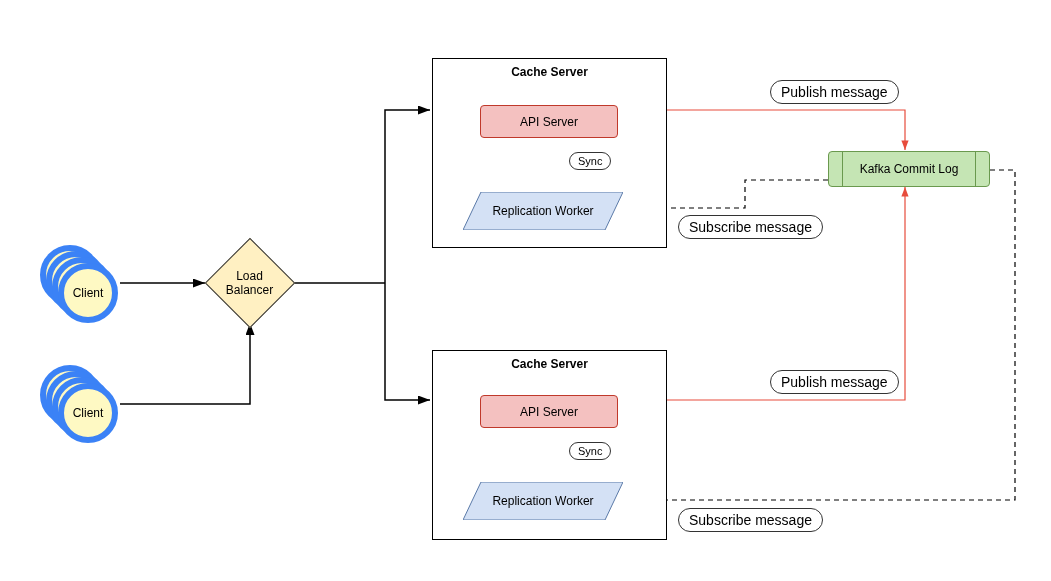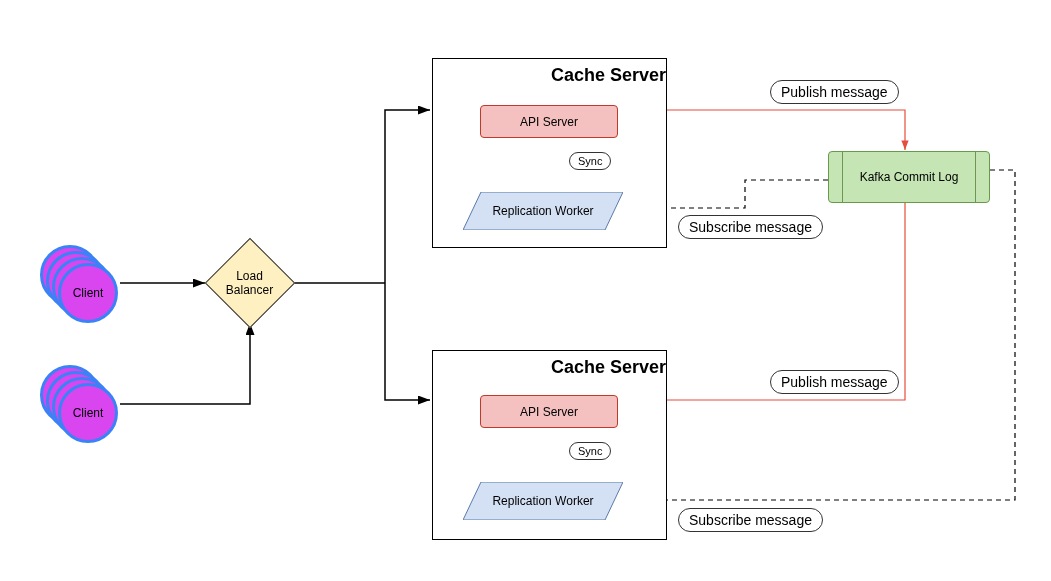--- a/index.html
+++ b/index.html
@@ -1,23 +1,23 @@
 <!DOCTYPE html>
 <html><head>
   <meta charset="utf-8">
   <style>
     * { box-sizing: border-box; }
     body { margin: 0; padding: 0; font-family: Arial, Helvetica, sans-serif; background: #fff; }
     .canvas { position: relative; width: 1051px; height: 581px; }
     .node { position: absolute; display: flex; align-items: center; justify-content: center; font-size: 12px; text-align: center; }
-    .client-circle { width: 60px; height: 60px; border-radius: 50%; background: #d946ef; border: 3px solid #3b82f6; position: absolute; }
+    .client-circle { width: 60px; height: 60px; border-radius: 50%; background: #fef9c3; border: 6px solid #3b82f6; position: absolute; }
     .diamond { background: #fff0c2; border: 1px solid #333; transform: rotate(45deg); }
     .diamond-label { transform: rotate(-45deg); font-size: 12px; }
     .cache-box { border: 1.5px solid #000; background: #fff; position: absolute; }
-    .cache-title { position: absolute; top: 6px; left: 0; right: 0; text-align: right; font-weight: bold; font-size: 18px; }
+    .cache-title { position: absolute; top: 6px; left: 0; right: 0; text-align: center; font-weight: bold; font-size: 12px; }
     .api-server { background: #f4c1c0; border: 1px solid #c0392b; border-radius: 4px; margin-top: 8px; }
     .sync-pill { border: 1px solid #333; border-radius: 10px; padding: 2px 8px; background: #fff; font-size: 11px; margin-left: 8px; }
     .kafka { background: #c5e5b4; border: 1px solid #6a994e; position: absolute; border-radius: 4px; }
     .kafka-inner { position: absolute; top:0; bottom:0; width: 14px; border-right: 1px solid #6a994e; }
     .kafka-inner.right { right:0; border-left: 1px solid #6a994e; border-right:none; }
     .pill-label { position: absolute; border: 1px solid #333; border-radius: 12px; padding: 3px 10px; background:#fff; font-size: 14px; white-space: nowrap; }
     svg.arrows { position: absolute; left:0; top:0; width: 1051px; height: 581px; pointer-events:none; }
   </style>
 </head>
 <body>
@@ -95,21 +95,21 @@
   <div class="node api-server" style="left:47px; top:36px; width:138px; height:33px;">
         <span>API Server</span>
       </div>
   <div class="node sync-pill" style="position:absolute; left:128px; top:91px;">Sync</div>
   <svg style="position:absolute; left:30px; top:131px; width:160px; height:38px;">
     <polygon points="18,0 160,0 142,38 0,38" fill="#d4e1f5" stroke="#5b7aa8" stroke-width="1"></polygon>
     <text x="80" y="23" text-anchor="middle" font-size="12" font-family="Arial">Replication Worker</text>
   </svg>
 </div>
 
-<div class="kafka node" style="left:828px; top:151px; width:162px; height:52px;">
+<div class="kafka node" style="left:828px; top:151px; width:162px; height:36px;">
   <div class="kafka-inner" style="left:0"></div>
   <div class="kafka-inner right"></div>
   <span>Kafka Commit Log</span>
 </div>
 
 <div class="pill-label" style="left:770px; top:80px;">Publish message</div>
 <div class="pill-label" style="left:678px; top:215px;">Subscribe message</div>
 <div class="pill-label" style="left:770px; top:370px;">Publish message</div>
 <div class="pill-label" style="left:678px; top:508px;">Subscribe message</div>
 

